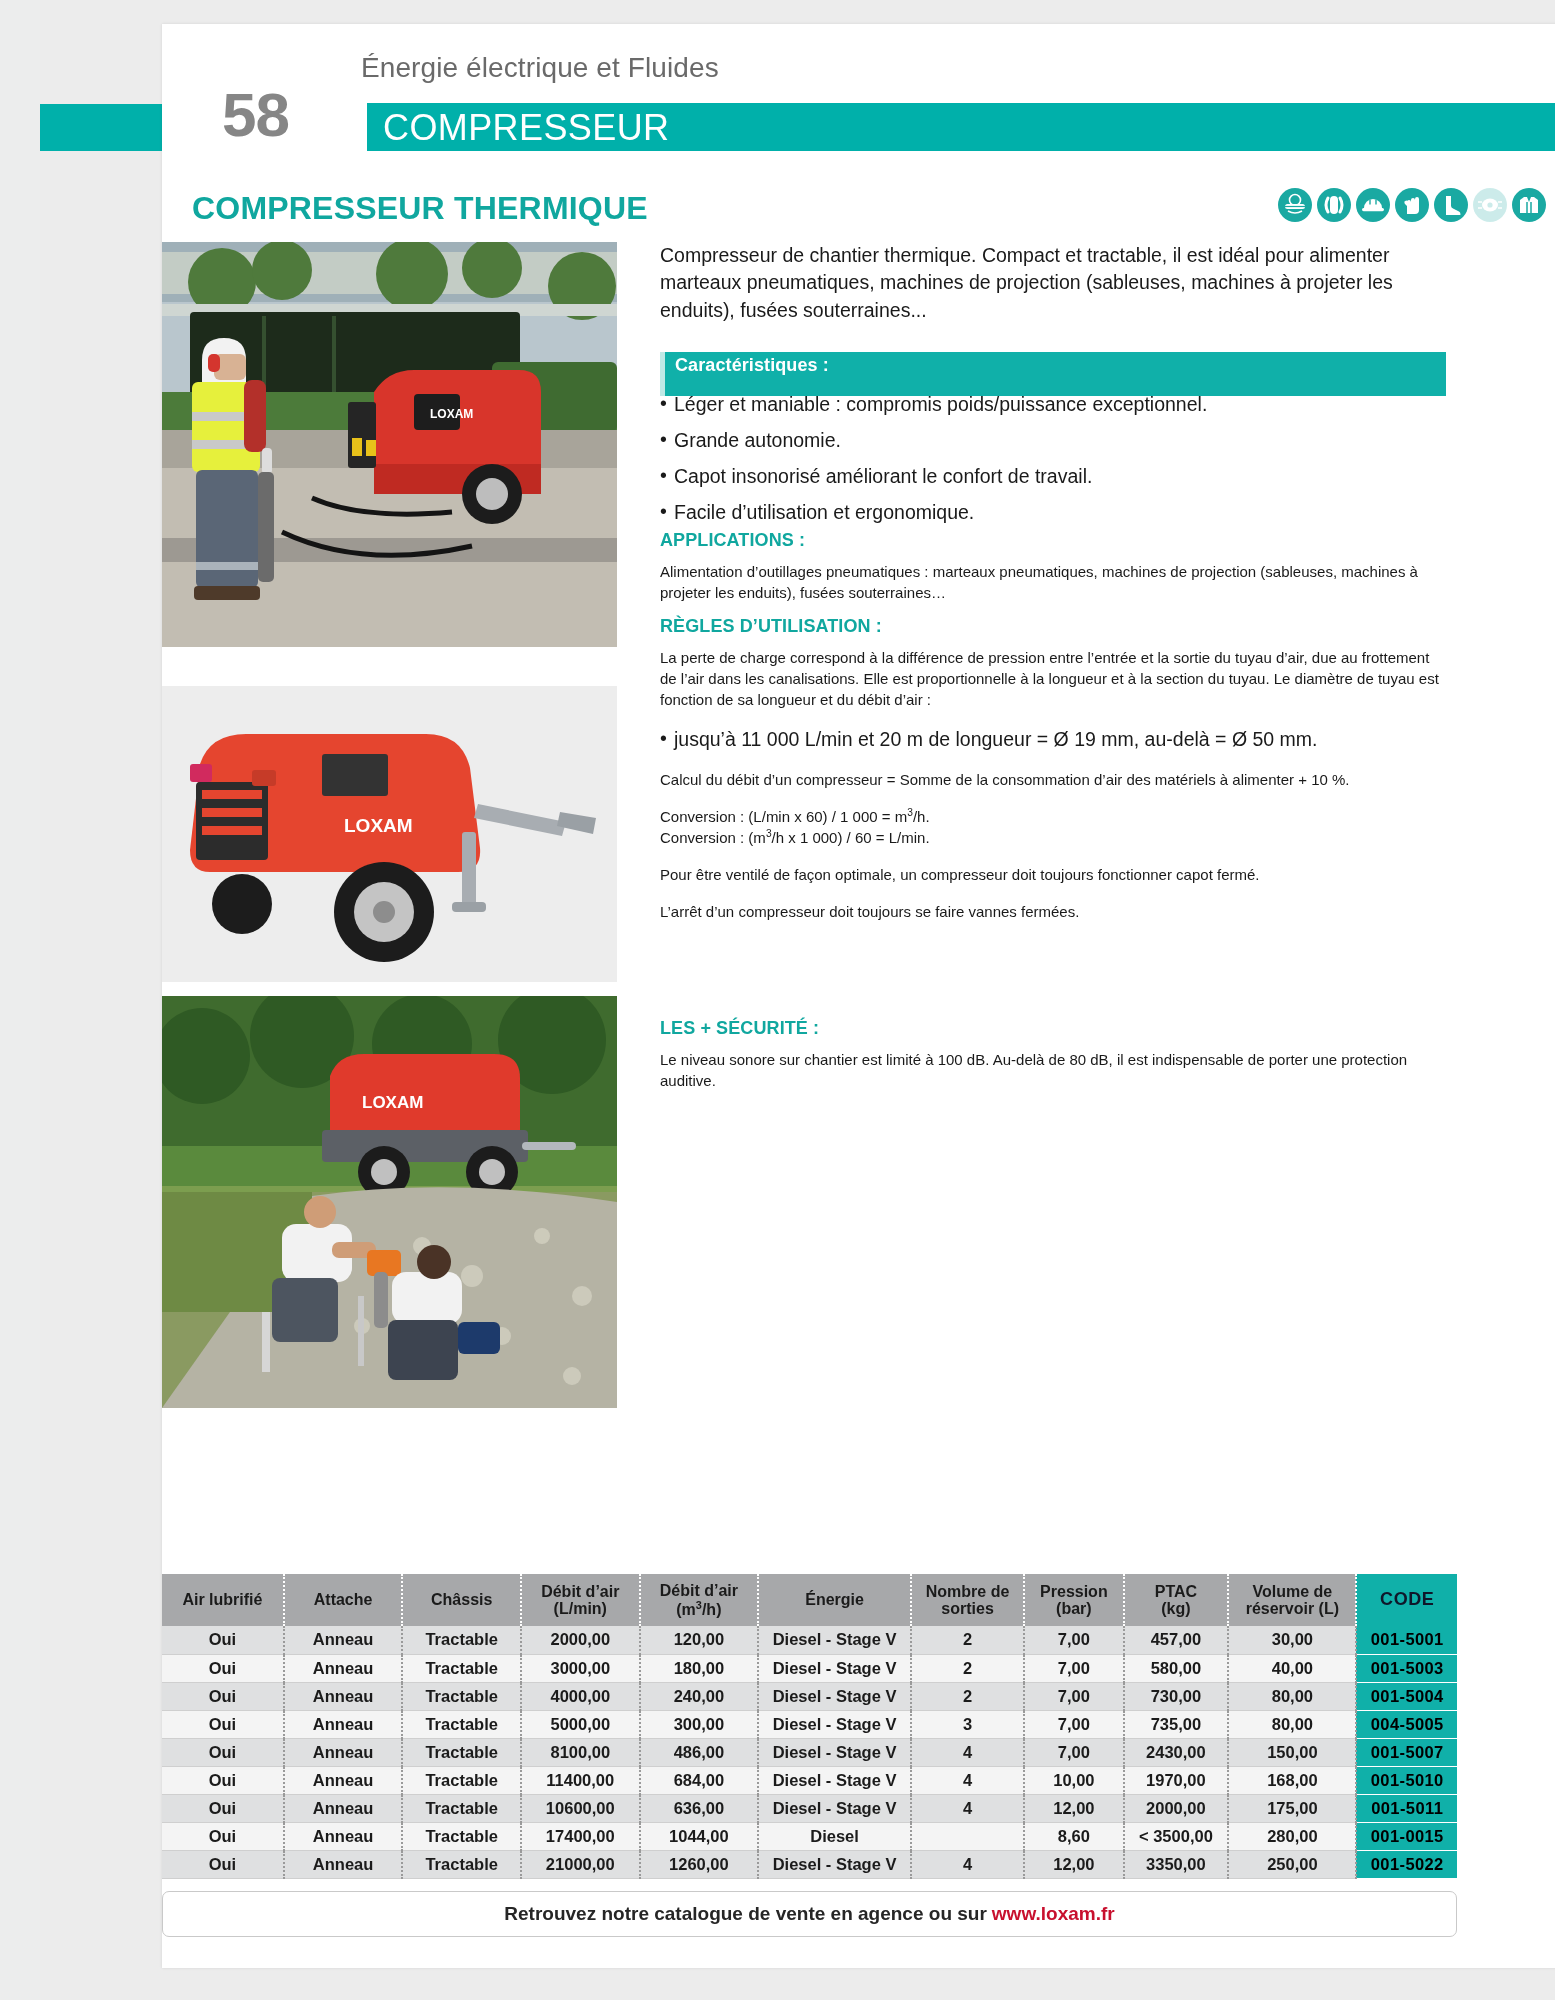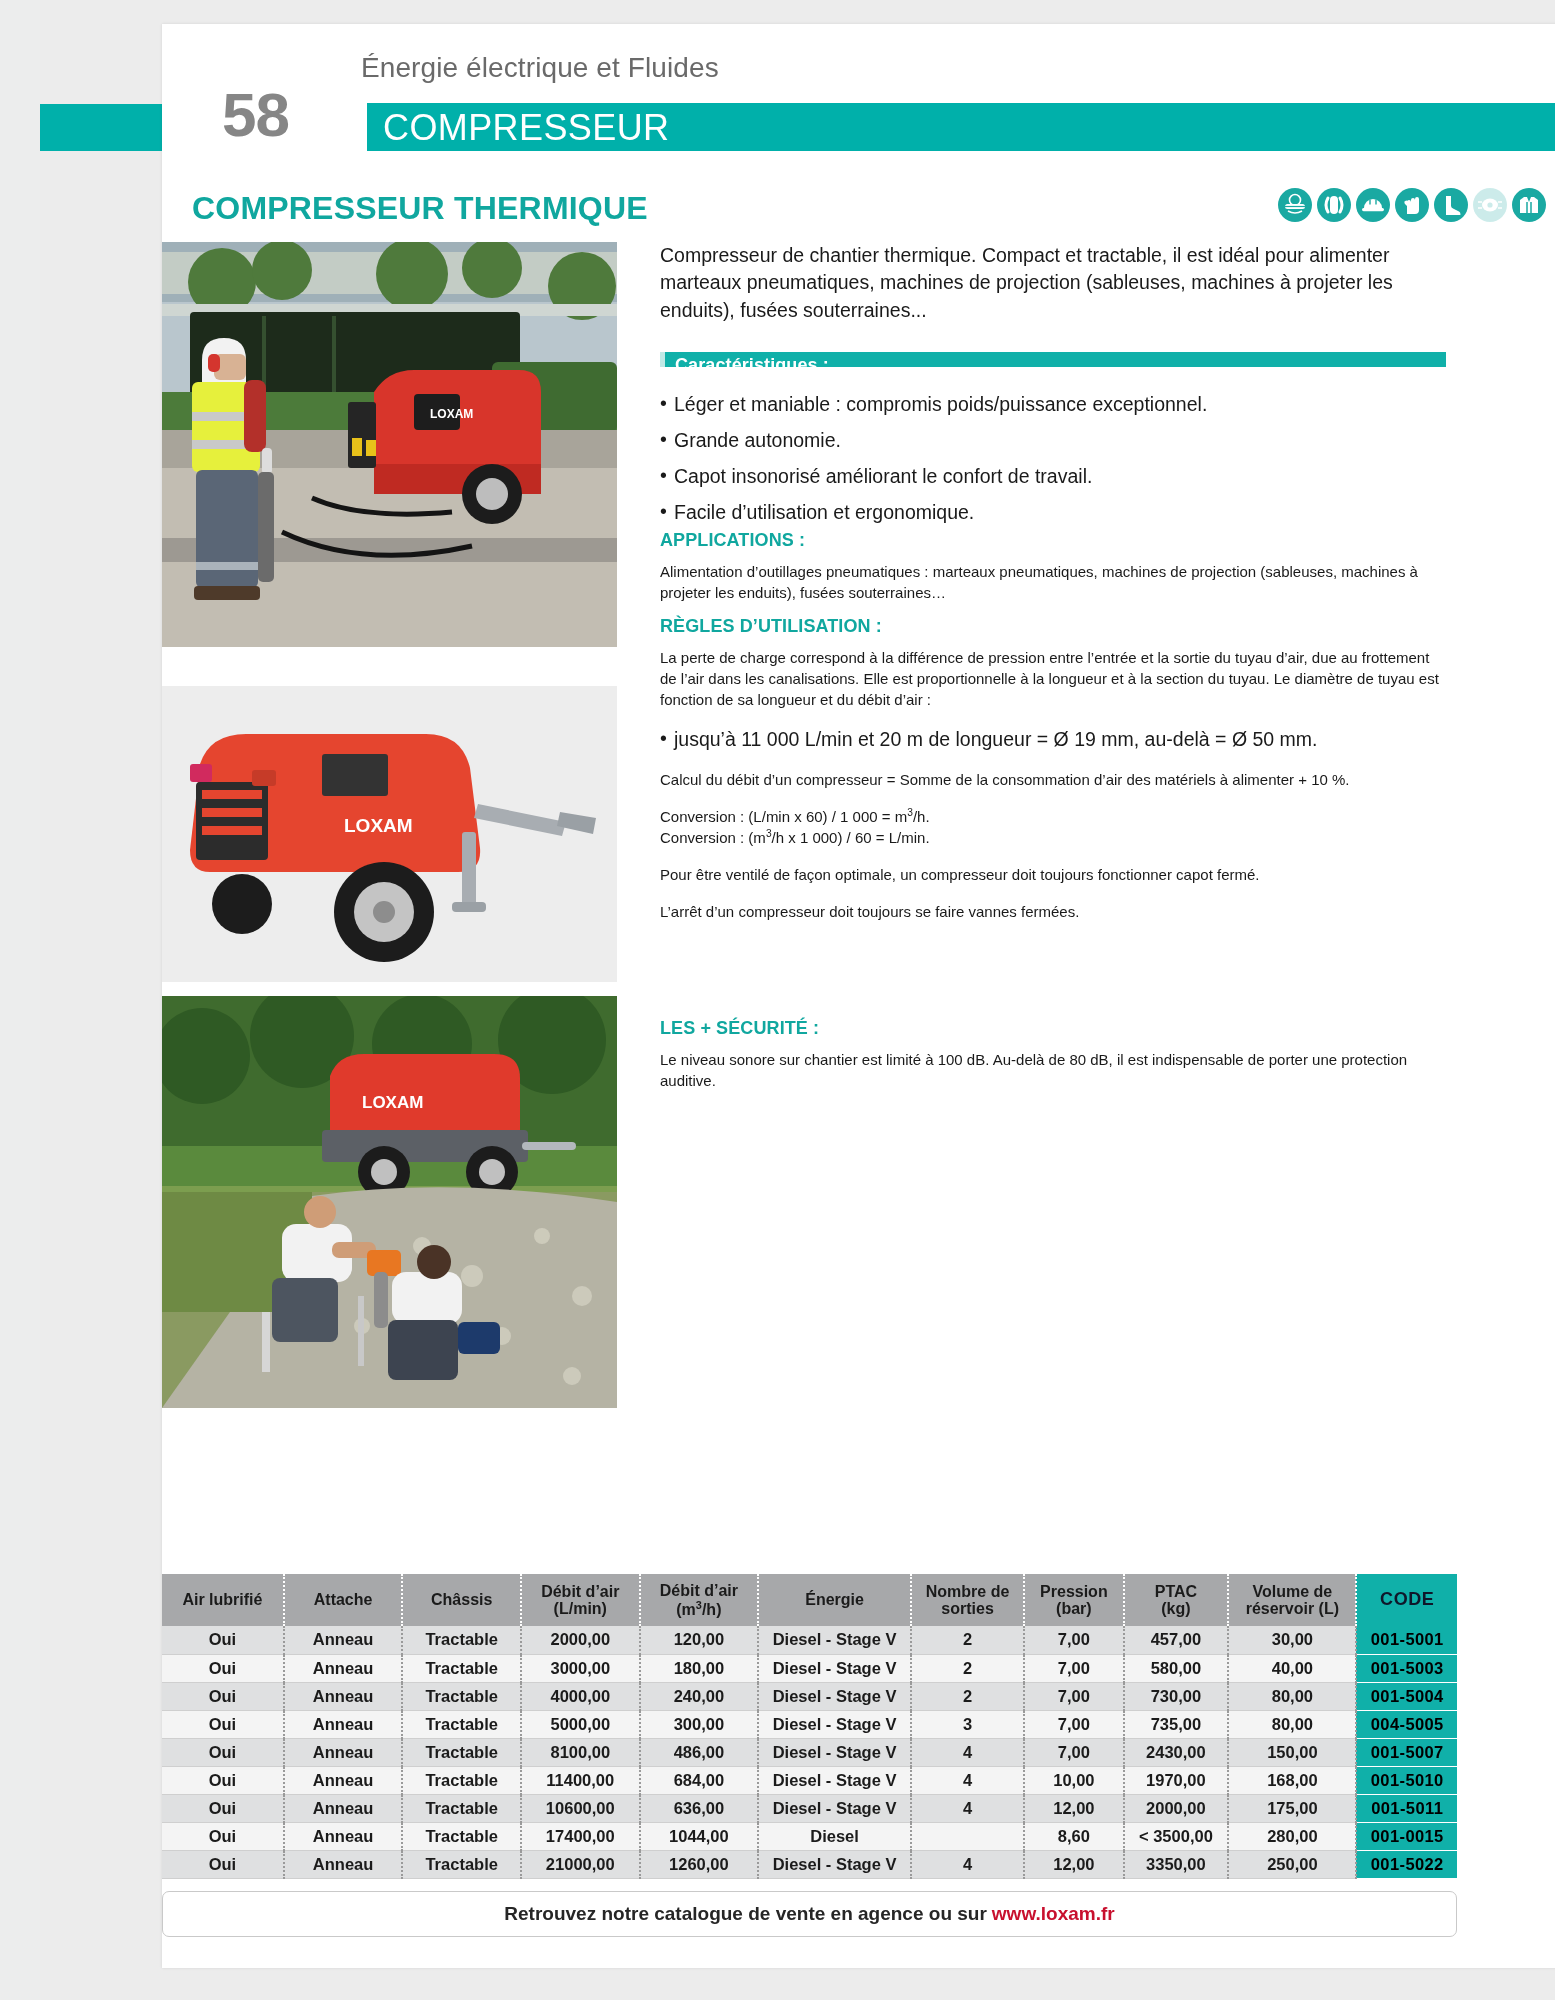--- a/index.html
+++ b/index.html
@@ -61,21 +61,21 @@
   .ppe .pict svg { position: absolute; left: 0; top: 0; }
 
   
   .photo { position: absolute; left: 0; overflow: hidden; background: #dcdcdc; }
 
   
   .col { position: absolute; left: 498px; width: 786px; top: 0; }
   .para { font-size: 19.5px; color: #1a1a1a; line-height: 1.40; }
   .intro { position: absolute; top: 0; width: 100%; }
   .band {
-    position: absolute; width: 100%; height: 15px; background: #10b0a9;
+    position: absolute; width: 100%; height: 44px; background: #10b0a9;
     border-left: 5px solid #bfe9e6;
   }
   .band span {
     position: absolute; left: 10px; top: 3px;
     font-size: 18px; font-weight: bold; color: #fff; letter-spacing: .1px;
   }
   ul.bul { list-style: none; }
   ul.bul li {
     font-size: 19.5px; color: #1a1a1a; line-height: 1.28;
     padding-left: 14px; position: relative; margin-bottom: 11px;

